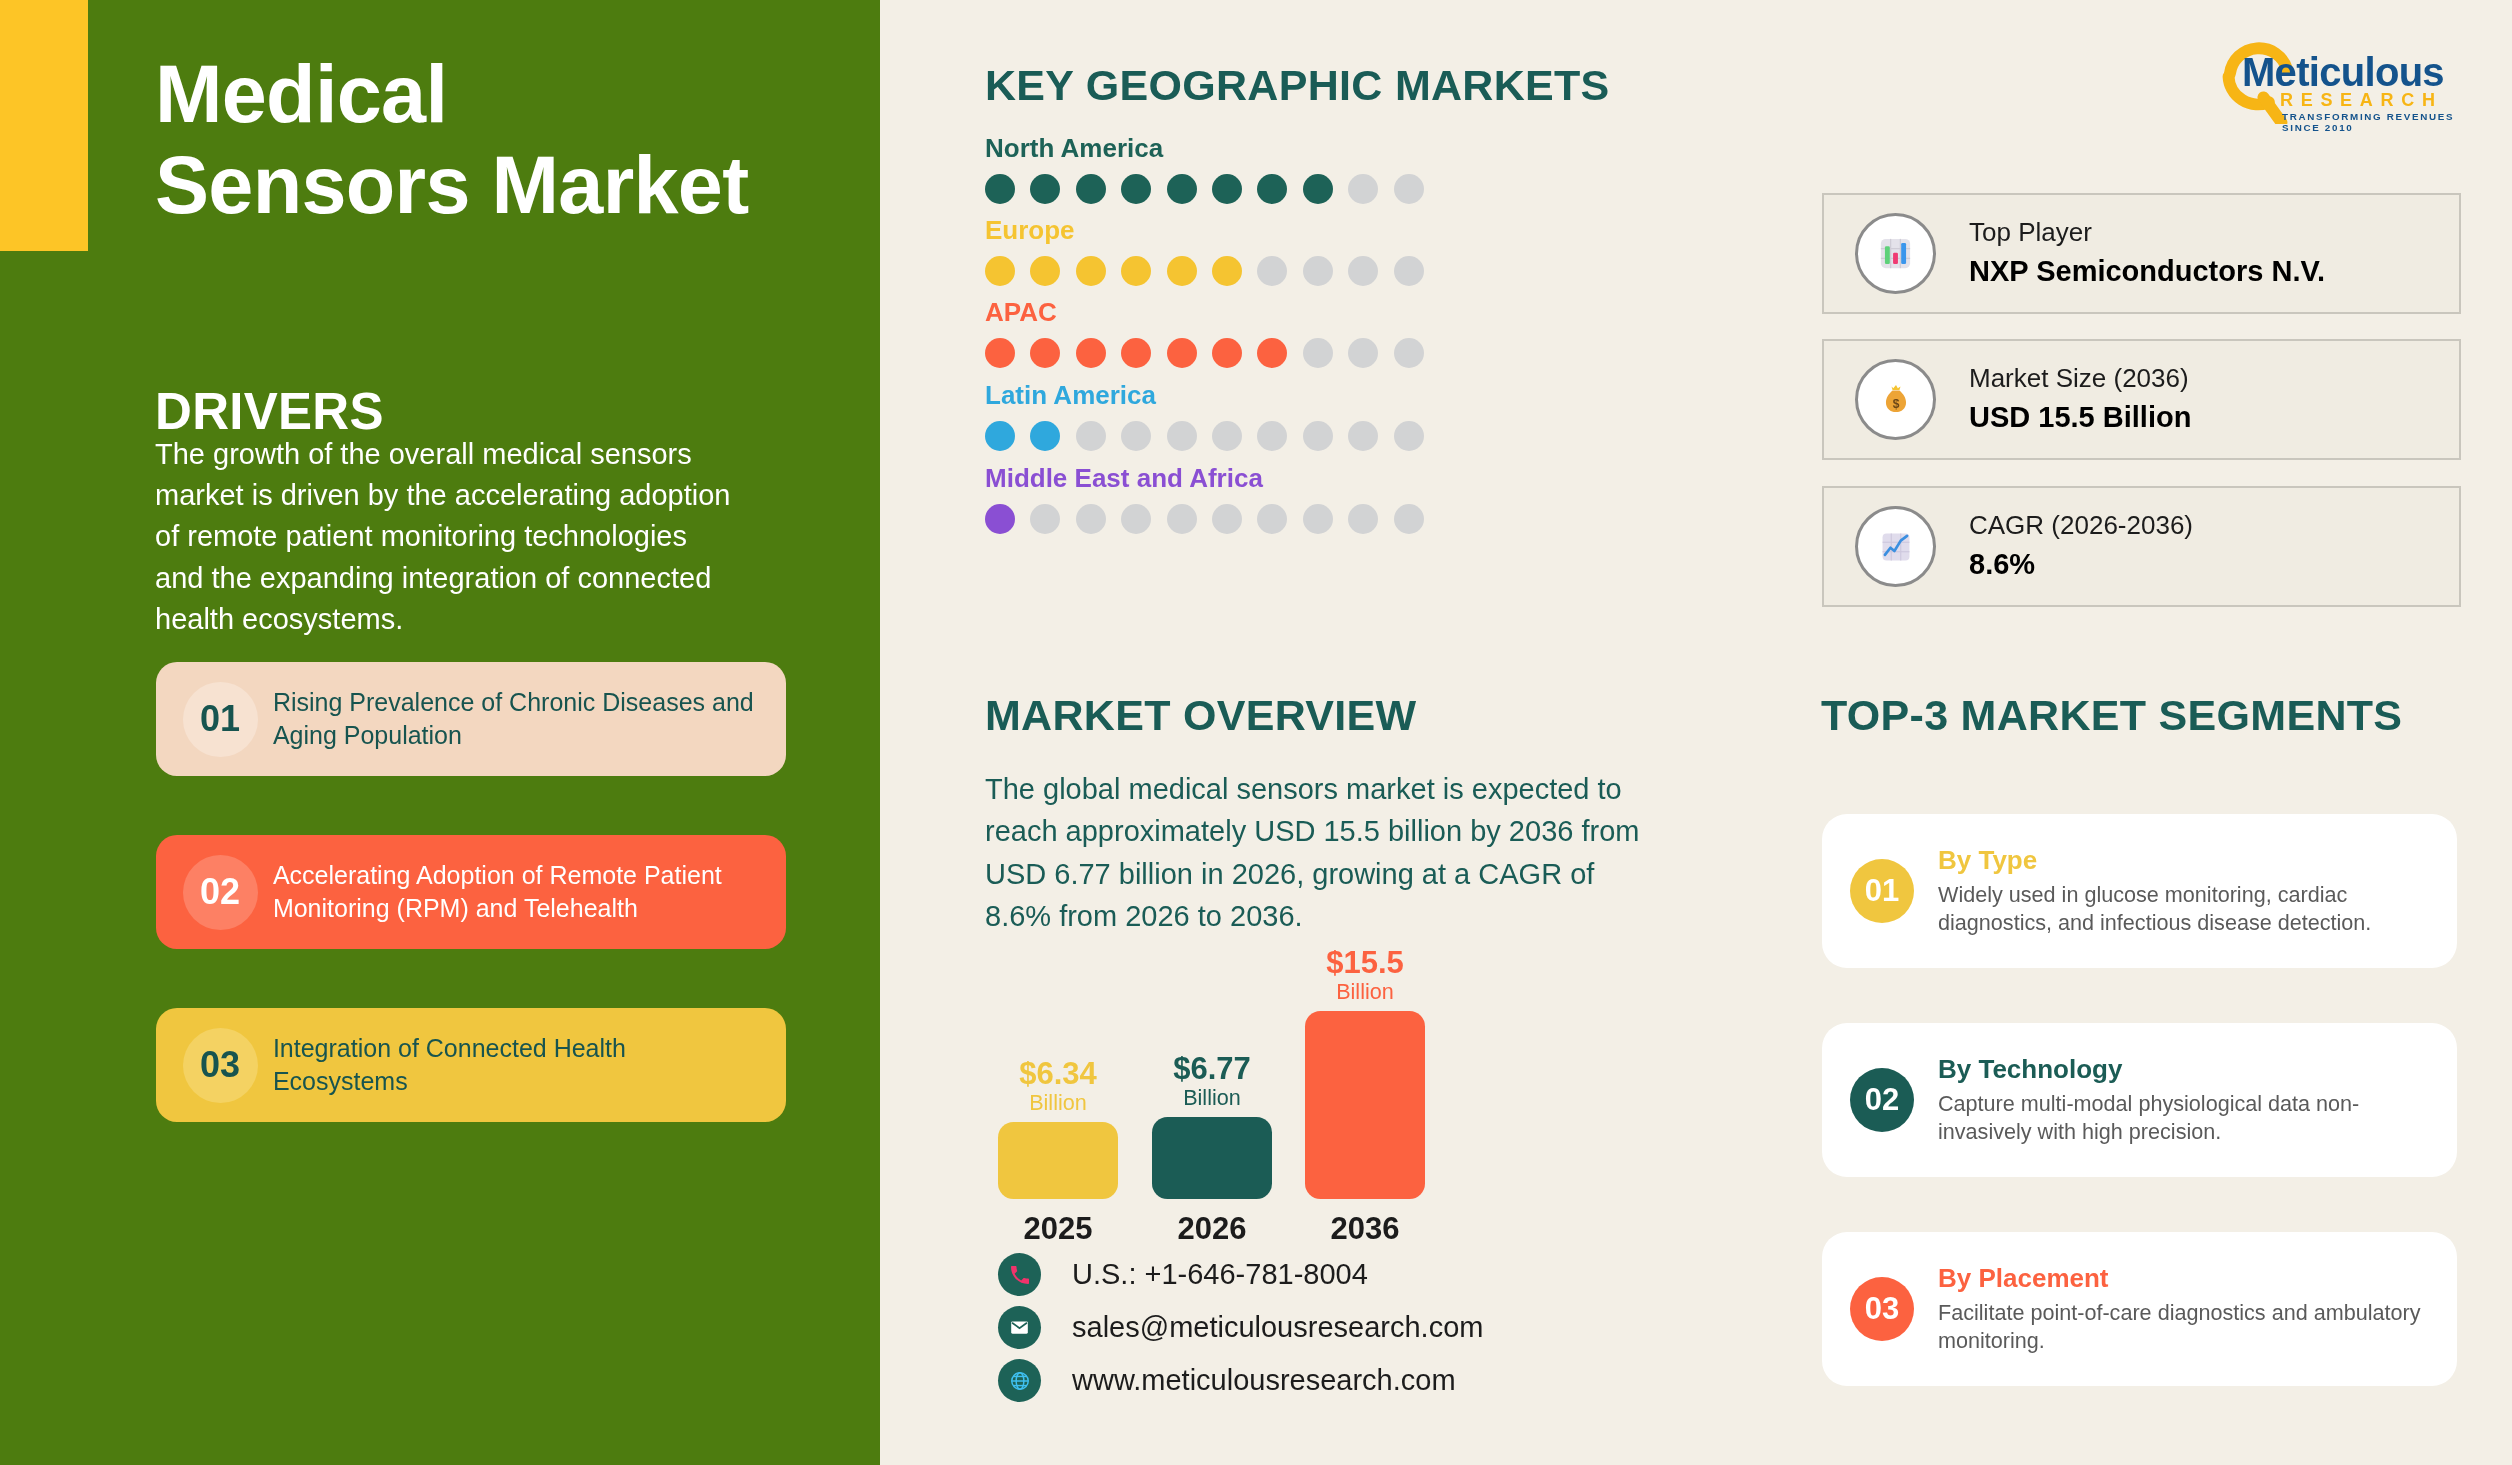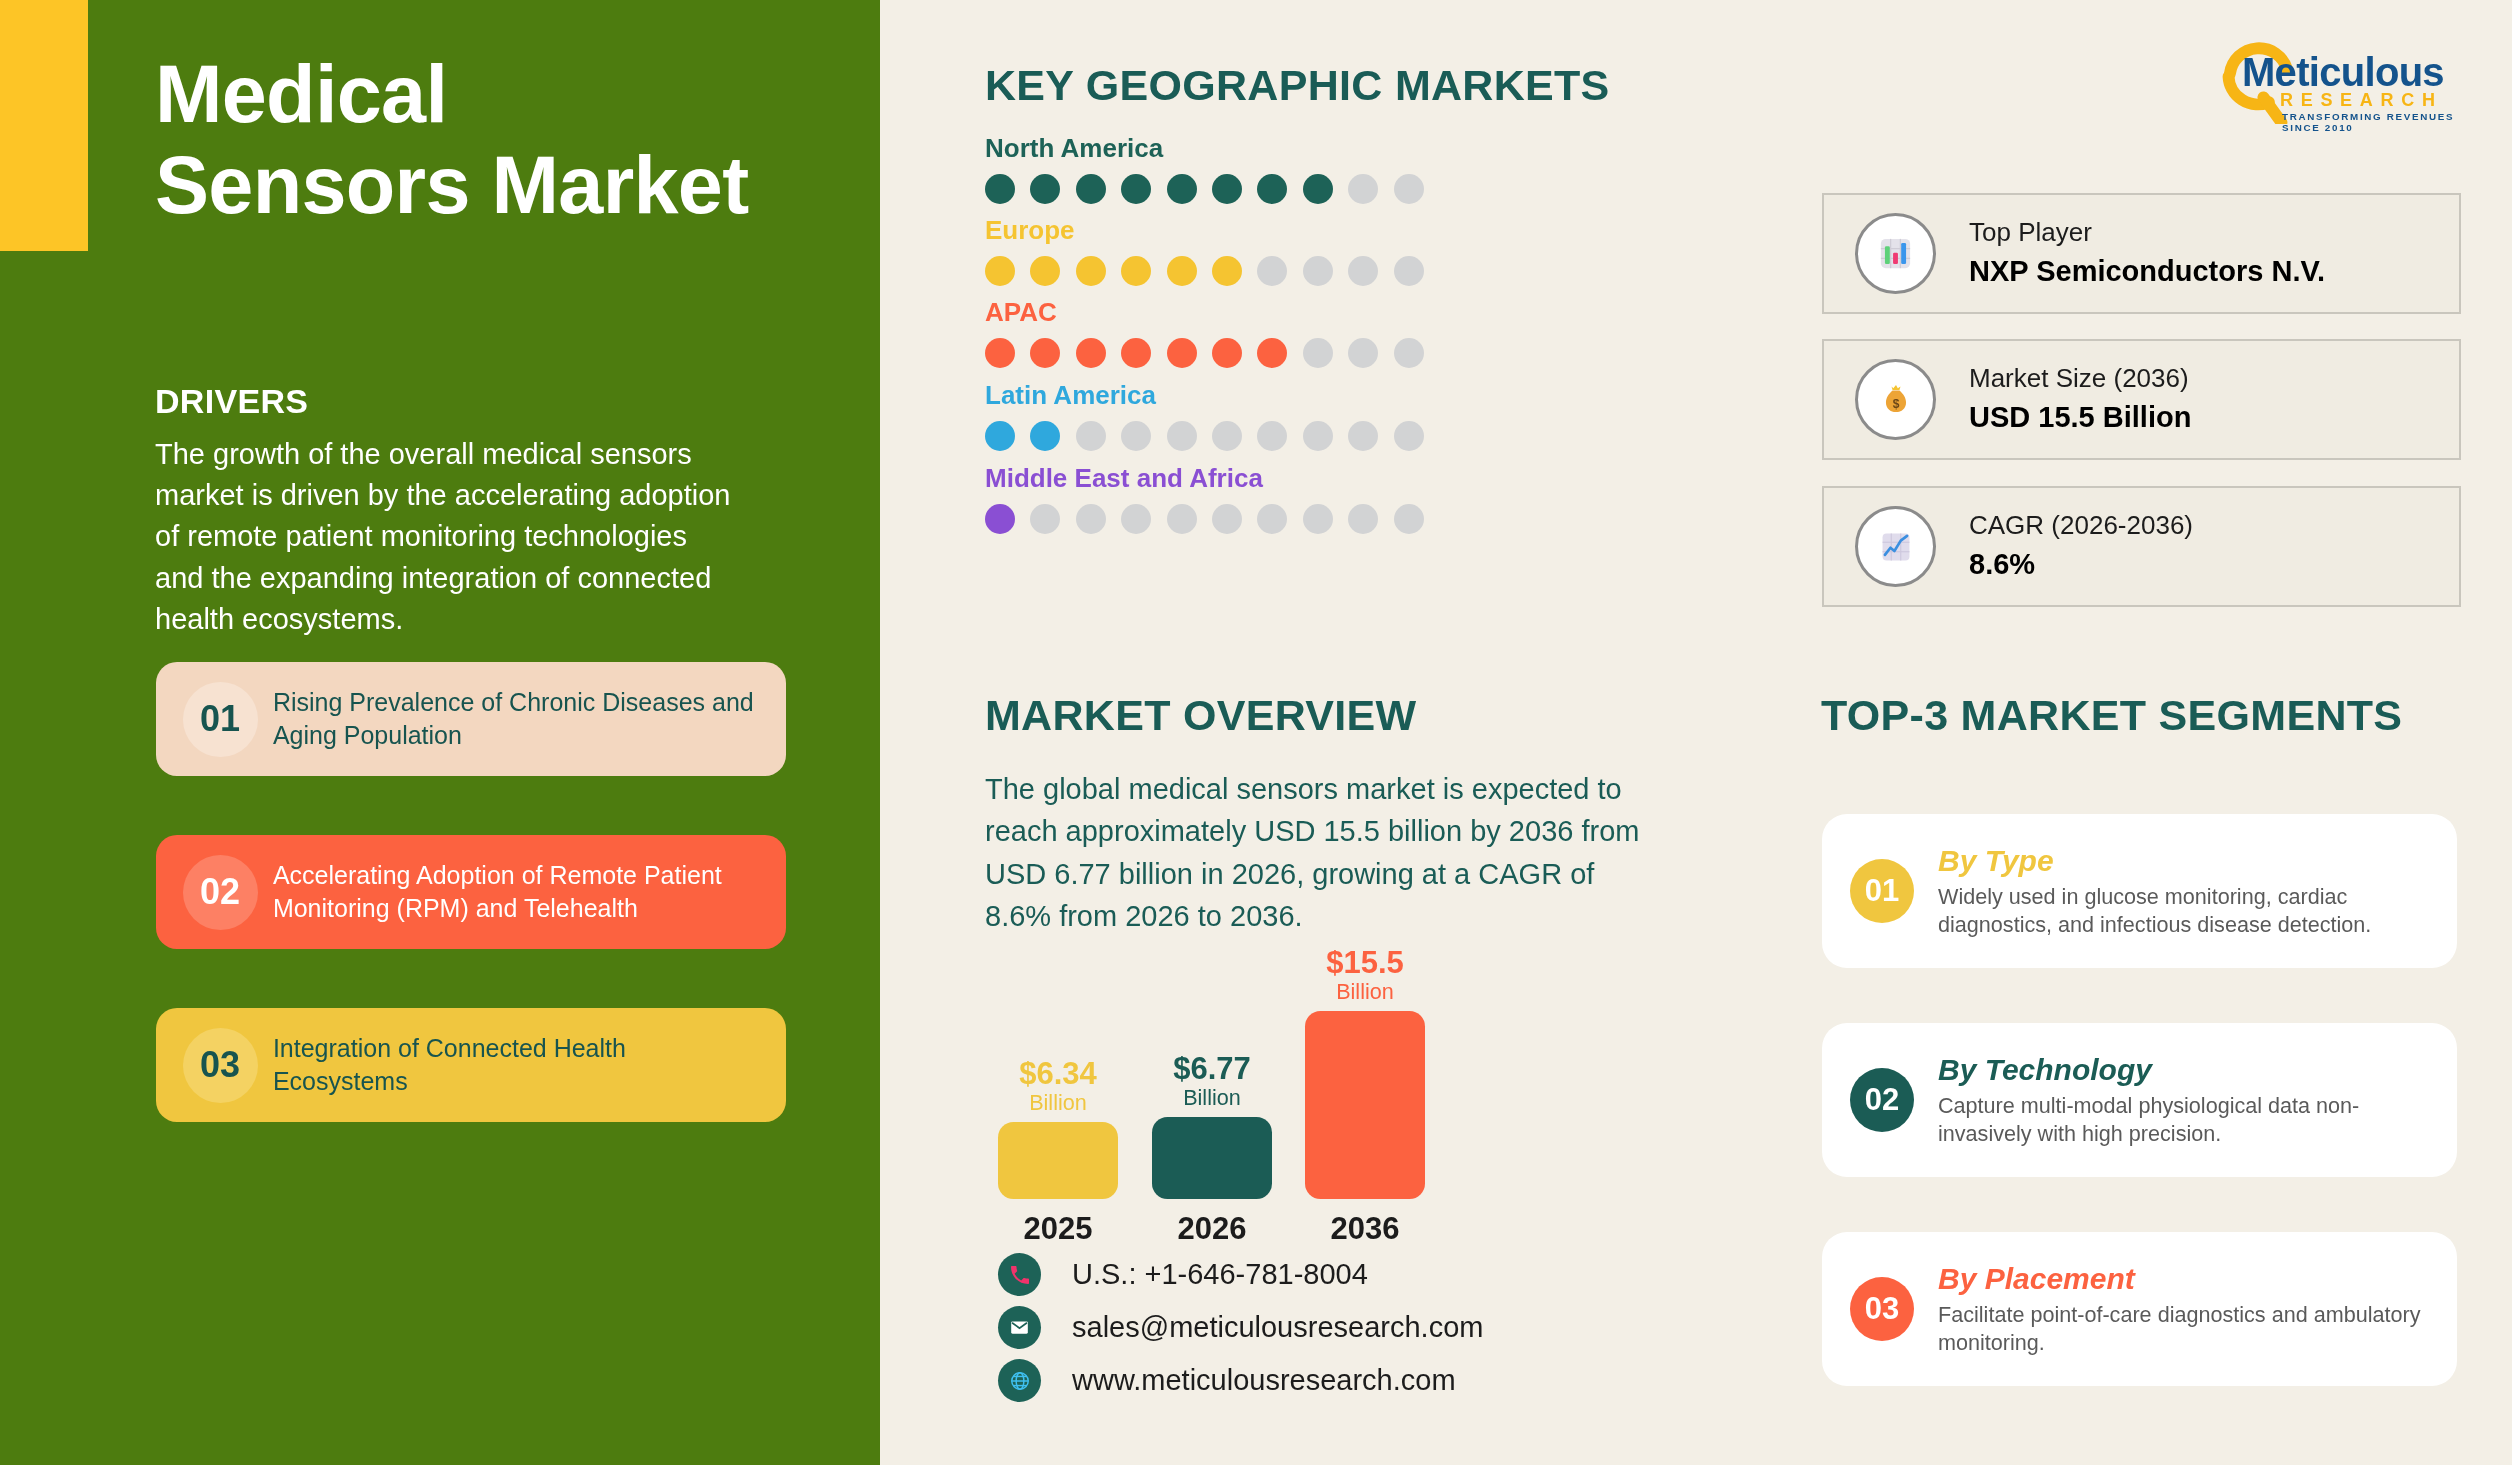--- a/index.html
+++ b/index.html
@@ -21,21 +21,21 @@
     position:absolute;left:0;top:0;width:88px;height:251px;
     background:#fdc526;
   }
   .title{
     position:absolute;left:155px;top:49px;width:628px;
     color:#ffffff;font-weight:bold;font-size:81px;line-height:1.12;
     letter-spacing:-0.7px;
   }
   .drivers-head{
     position:absolute;left:155px;top:382px;
-    color:#ffffff;font-weight:bold;font-size:34px;letter-spacing:0.3px;
+    color:#ffffff;font-weight:bold;font-size:51px;letter-spacing:0.3px;
   }
   .drivers-body{
     position:absolute;left:155px;top:434px;width:579px;
     color:#ffffff;font-size:29px;line-height:1.42;
   }
   .driver-card{
     position:absolute;left:156px;width:630px;height:114px;
     border-radius:21px;display:flex;align-items:center;
   }
   .driver-card .num-bubble{
@@ -126,21 +126,21 @@
   .seg-card{
     position:absolute;left:1822px;width:635px;height:154px;
     background:#ffffff;border-radius:25px;display:flex;align-items:center;
   }
   .seg-bubble{
     width:64px;height:64px;border-radius:50%;margin-left:28px;flex:0 0 auto;
     display:flex;align-items:center;justify-content:center;
     font-size:31px;font-weight:bold;color:#ffffff;
   }
   .seg-text{margin-left:24px;margin-right:21px;}
-  .seg-head{font-size:30px;font-weight:bold;line-height:1.2;font-style:italic;}
+  .seg-head{font-size:26px;font-weight:bold;line-height:1.2;}
   .seg-desc{font-size:21.6px;color:#5a5a5a;line-height:1.3;margin-top:4.2px;}
 </style>
 </head>
 <body>
 
 <div class="stage">
 
   <div class="left-panel">
     <div class="accent-bar"></div>
     <div class="title">Medical Sensors Market</div>

